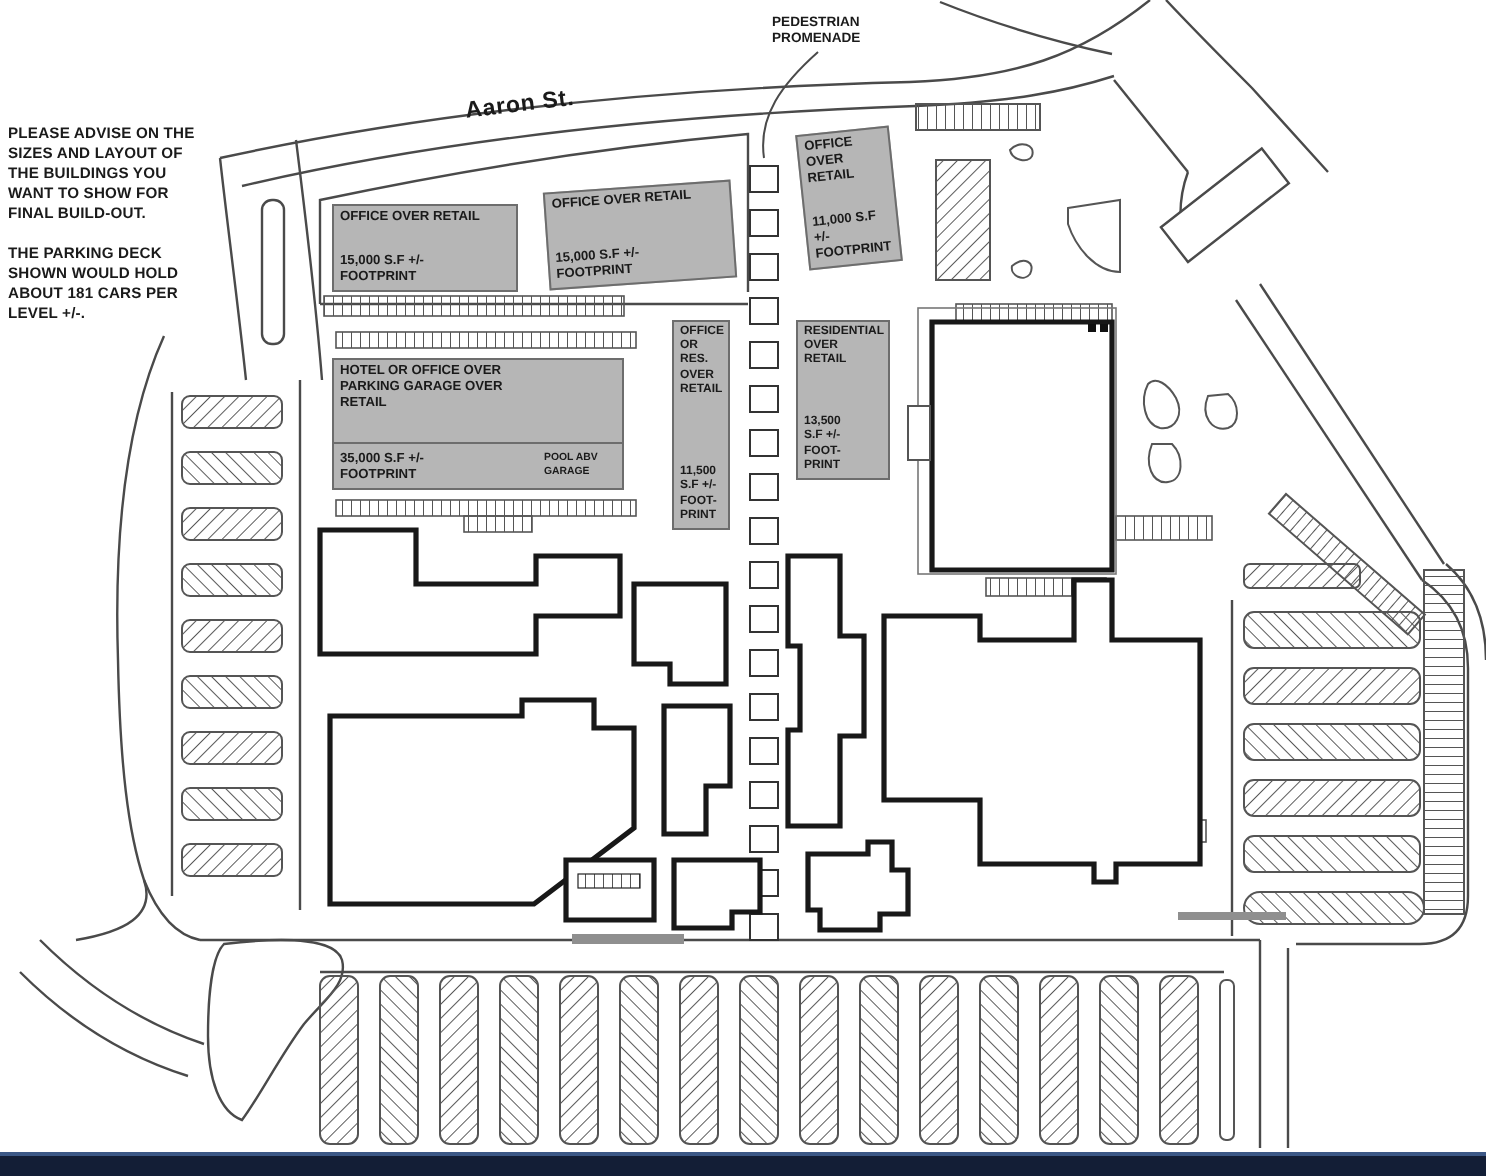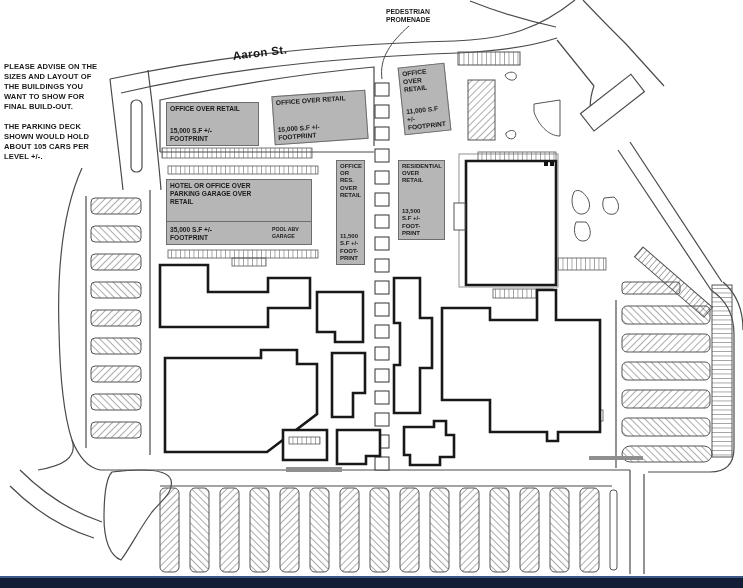--- a/index.html
+++ b/index.html
@@ -227,21 +227,21 @@
   </svg>
 
   <div class="note" style="left:4px;top:62px;width:130px;">PLEASE ADVISE ON THE
 SIZES AND LAYOUT OF
 THE BUILDINGS YOU
 WANT TO SHOW FOR
 FINAL BUILD-OUT.
 
 THE PARKING DECK
 SHOWN WOULD HOLD
-ABOUT 105 CARS PER
+ABOUT 181 CARS PER
 LEVEL +/-.</div>
 
   <div class="street" style="left:232px;top:50px;">Aaron St.</div>
 
   <div class="prom-label" style="left:386px;top:8px;">PEDESTRIAN
 PROMENADE</div>
 
   <div class="bldg" style="left:166px;top:102px;width:93px;height:44px;">
     <span class="t">OFFICE OVER RETAIL</span>
     <span class="s">15,000 S.F +/-

